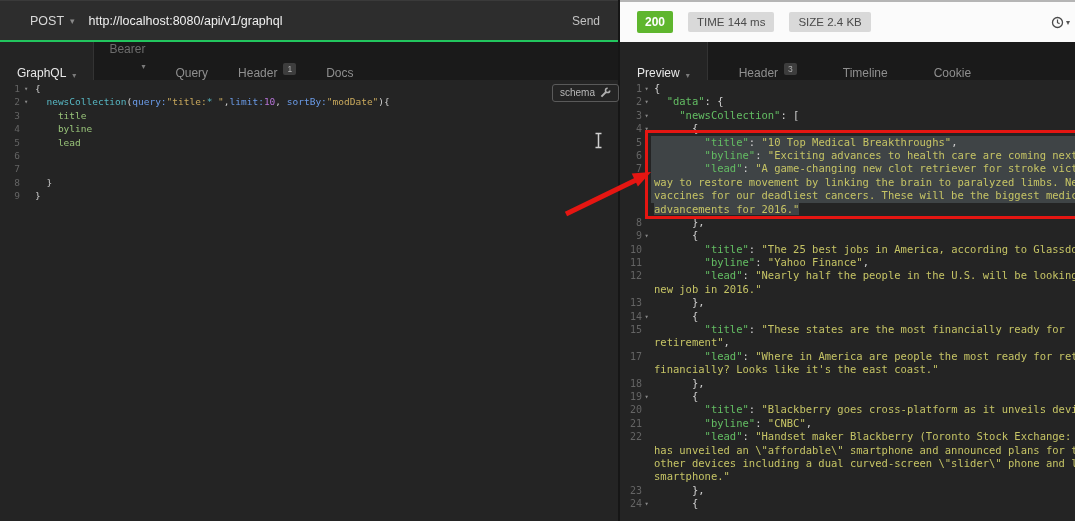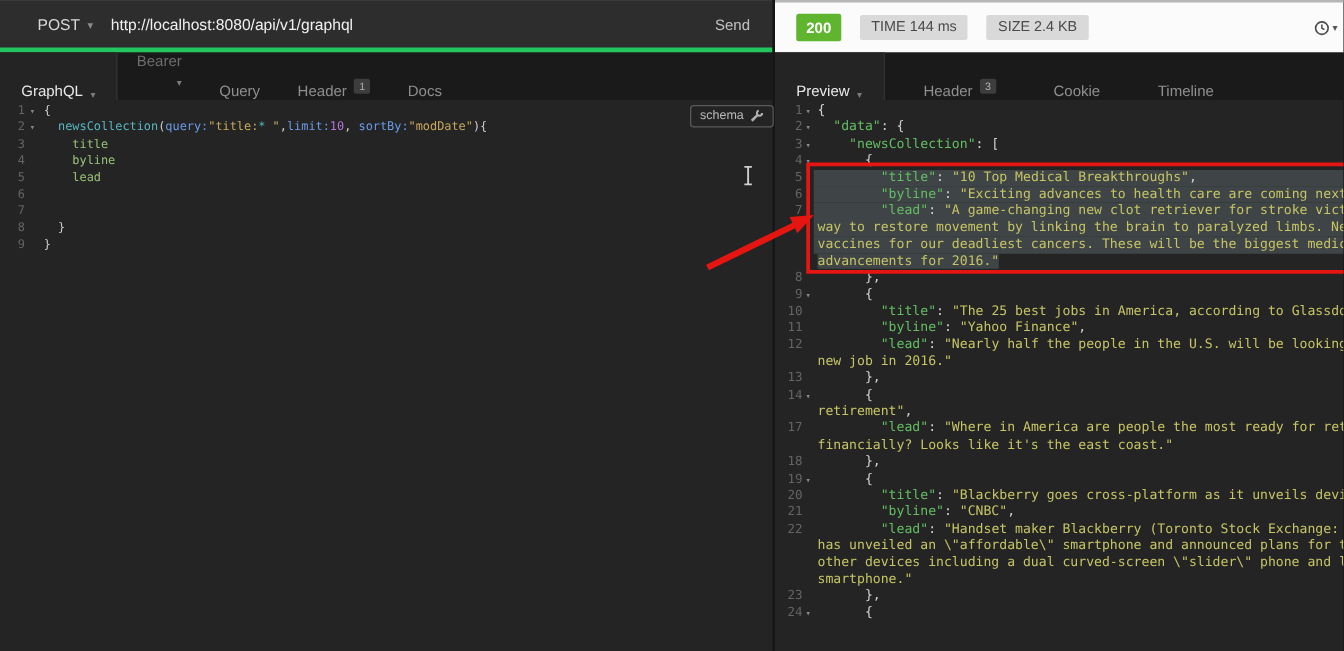--- a/index.html
+++ b/index.html
@@ -1,21 +1,21 @@
 <!DOCTYPE html>
 <html style="--red: #e51612; --green: #5fb62e; --sel: #3f4446; --key: #63bd63; --val: #c6c465; --fld: #98c379; --attr: #6a9be8; --str: #c9a95c; --num: #b673d6; --teal: #56b6c2;"><head>
 <meta charset="utf-8">
 <style>
   html,body{margin:0;padding:0;background:#111;}
   #app{position:relative;width:1075px;height:521px;background:#242424;overflow:hidden;
        font-family:"Liberation Sans",sans-serif;}
 
   
   .topbar-left{position:absolute;left:0;top:0;width:618px;height:42px;background:#2d2d2d;
-    border-top:1px solid #3a3a3a;border-bottom:4px solid #22c55e;display:flex;align-items:center;box-sizing:border-box;}
+    border-top:1px solid #3a3a3a;border-bottom:2px solid #22c55e;display:flex;align-items:center;box-sizing:border-box;}
   .method{margin-left:30px;color:#d8d8d8;font-size:12.5px;display:flex;align-items:center;gap:6px;cursor:pointer;}
   .method .dd{color:#8a8a8a;font-size:9px;}
   .url{margin-left:14px;color:#f0f0f0;font-size:12.5px;flex:1;white-space:nowrap;overflow:hidden;}
   .send{margin-right:18px;color:#c2c2c2;font-size:12px;cursor:pointer;}
 
   .topbar-right{position:absolute;left:620px;top:0;width:455px;height:42px;background:#fbfbfb;
     border-top:2px solid #b5b5b5;display:flex;align-items:center;box-sizing:border-box;}
   .status{margin-left:17px;background:var(--green);color:#fff;font-weight:bold;font-size:12px;
     padding:4px 8px;border-radius:2px;}
   .chip{margin-left:15px;background:#d9d9d9;color:#4a4a4a;font-size:11.5px;padding:4px 9px;border-radius:2px;white-space:nowrap;}
@@ -113,25 +113,25 @@
   <div id="res-tabs" class="tabbar">
       <div class="tab active">
         <span>Preview</span>
         <span class="dd">▾</span>
       </div>
       <div class="tab">
         <span>Header</span>
         <span class="badge">3</span>
       </div>
       <div class="tab">
+        <span>Timeline</span>
+      </div>
+      <div class="tab">
         <span>Cookie</span>
       </div>
-      <div class="tab">
-        <span>Timeline</span>
-      </div>
     </div>
 
   <div id="divider"></div>
 
   <div id="req-editor" class="editor">
       <div class="crow">
         <span class="ln">1</span>
         <span class="fold">▾</span>
         <span class="code"><span class="t-p">{</span></span>
       </div>
@@ -259,20 +259,25 @@
       </div>
       <div class="crow">
         <span class="ln">13</span>
         <span class="fold"></span>
         <span class="code"><span class="t-p">      },</span></span>
       </div>
       <div class="crow">
         <span class="ln">14</span>
         <span class="fold">▾</span>
         <span class="code"><span class="t-p">      {</span></span>
+      </div>
+      <div class="crow">
+        <span class="ln">15</span>
+        <span class="fold"></span>
+        <span class="code"><span class="t-p">        </span><span class="t-k">"title"</span><span class="t-p">: </span><span class="t-v">"These states are the most financially ready for</span></span>
       </div>
       <div class="crow">
         <span class="ln"></span>
         <span class="fold"></span>
         <span class="code"><span class="t-v">retirement"</span><span class="t-p">,</span></span>
       </div>
       <div class="crow">
         <span class="ln">17</span>
         <span class="fold"></span>
         <span class="code"><span class="t-p">        </span><span class="t-k">"lead"</span><span class="t-p">: </span><span class="t-v">"Where in America are people the most ready for retirement</span></span>

